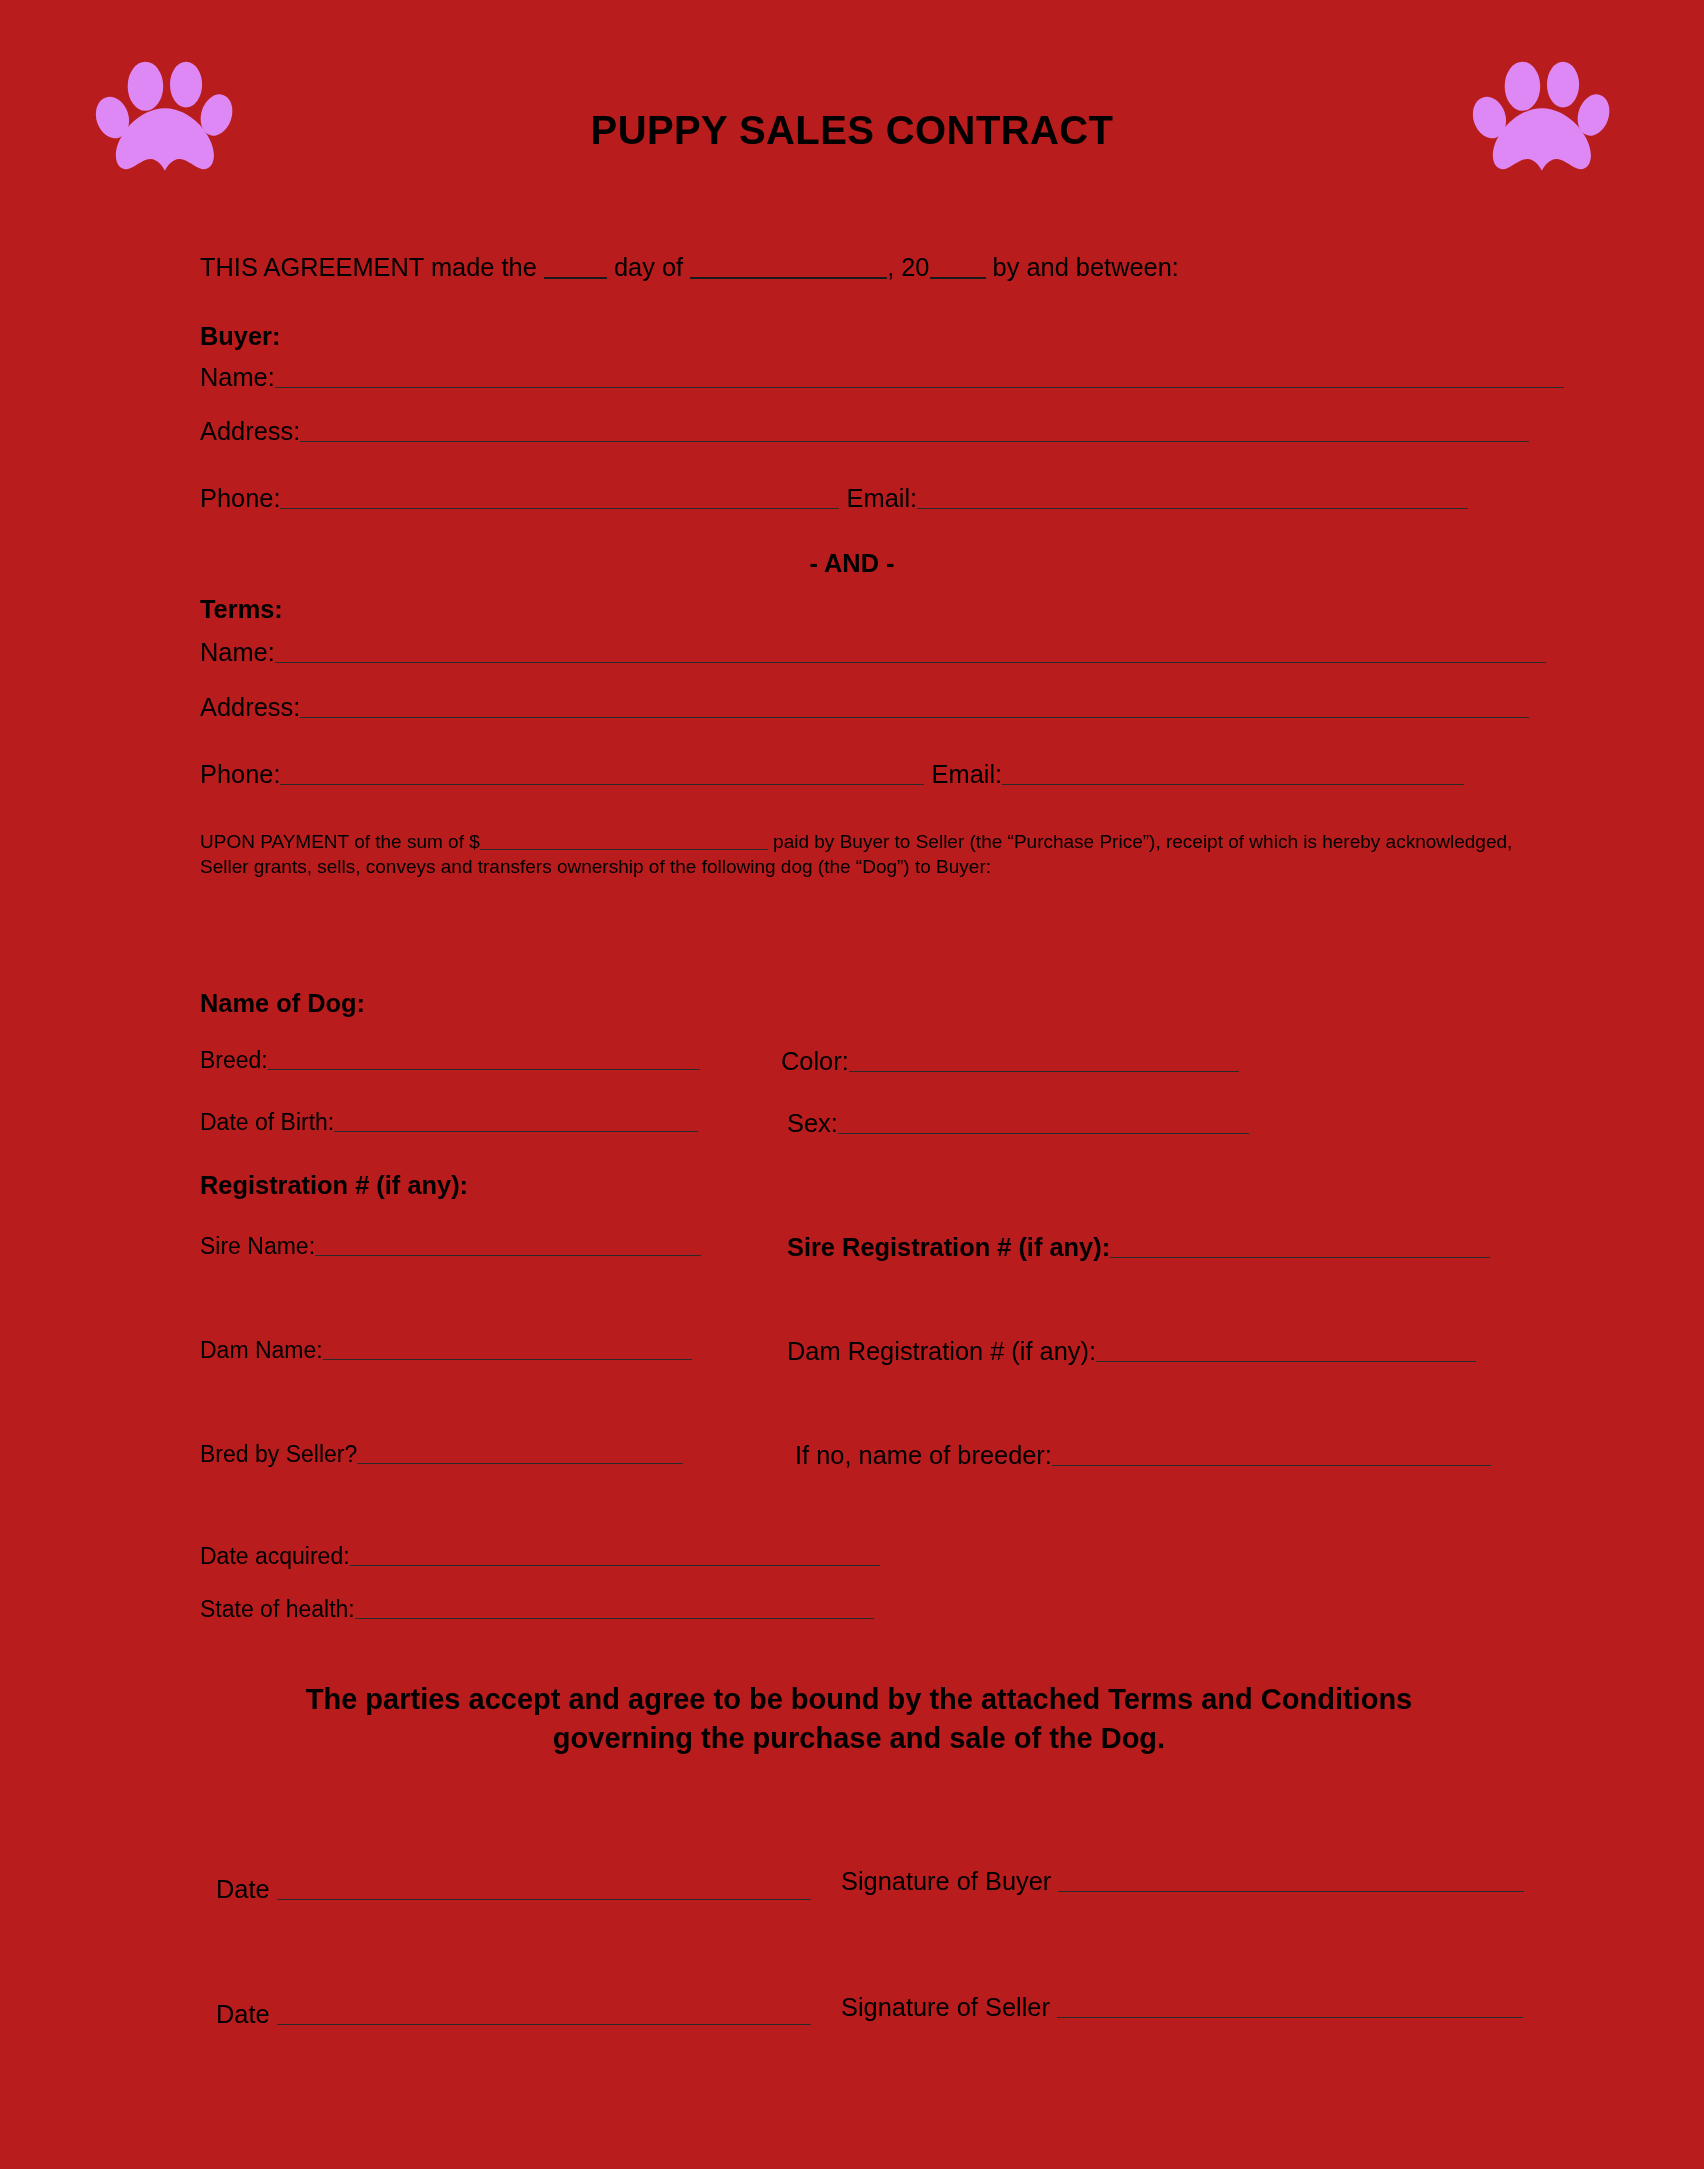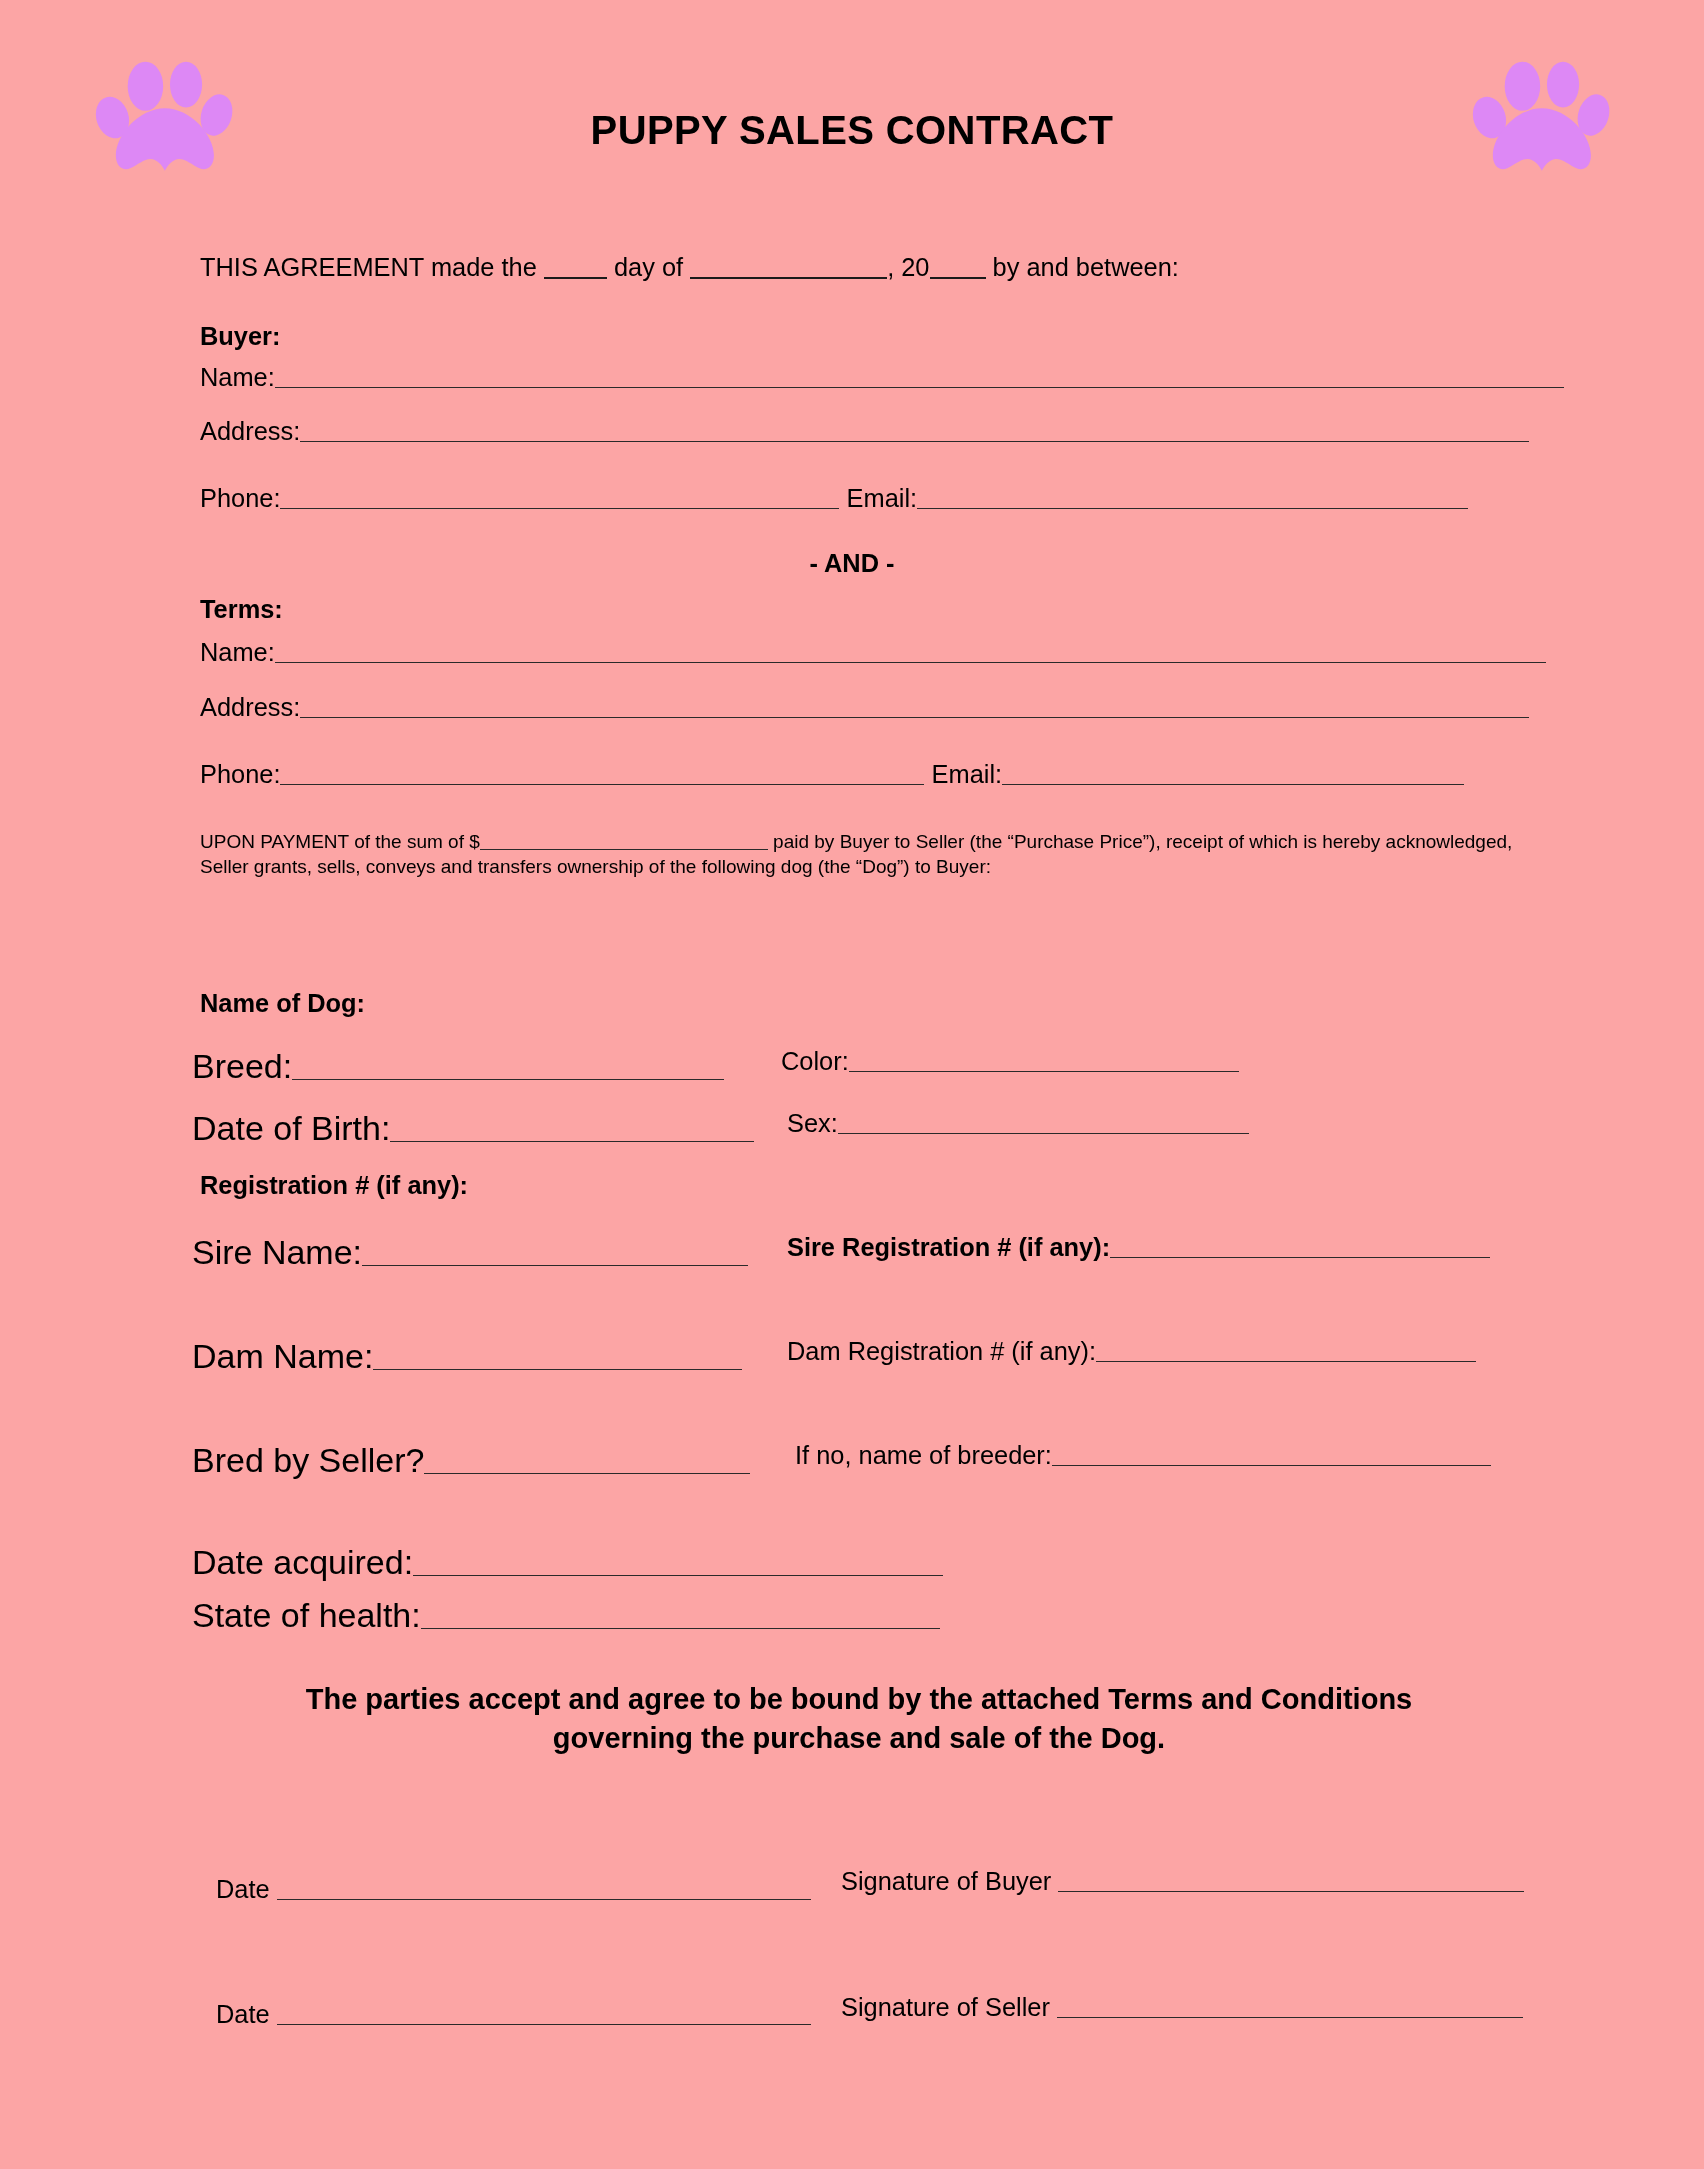--- a/index.html
+++ b/index.html
@@ -8,21 +8,21 @@
     background: #ffffff;
   }
   body {
     font-family: "Liberation Sans", sans-serif;
     color: #000000;
   }
   .page {
     position: relative;
     width: 1704px;
     height: 2170px;
-    background: #fca5a5;
+    background: #b91c1c;
     overflow: hidden;
     box-sizing: border-box;
   }
 
   
   .header {
     position: absolute;
     top: 0;
     left: 0;
     width: 1704px;
@@ -105,21 +105,21 @@
   .and-sep {
     position: absolute;
     left: 0;
     width: 1704px;
     text-align: center;
     font-size: 25.4px;
     font-weight: bold;
   }
 
   
-  .col-left  { position: absolute; left: 192px;  font-size: 34px; white-space: nowrap; }
+  .col-left  { position: absolute; left: 200px;  font-size: 23px; white-space: nowrap; }
   .col-right { position: absolute;               font-size: 25.4px; white-space: nowrap; }
 
   .sig-label { position: absolute; font-size: 25.4px; white-space: nowrap; }
 </style>
 </head>
 <body>
 
 <div class="page">
 
   <div class="header">

